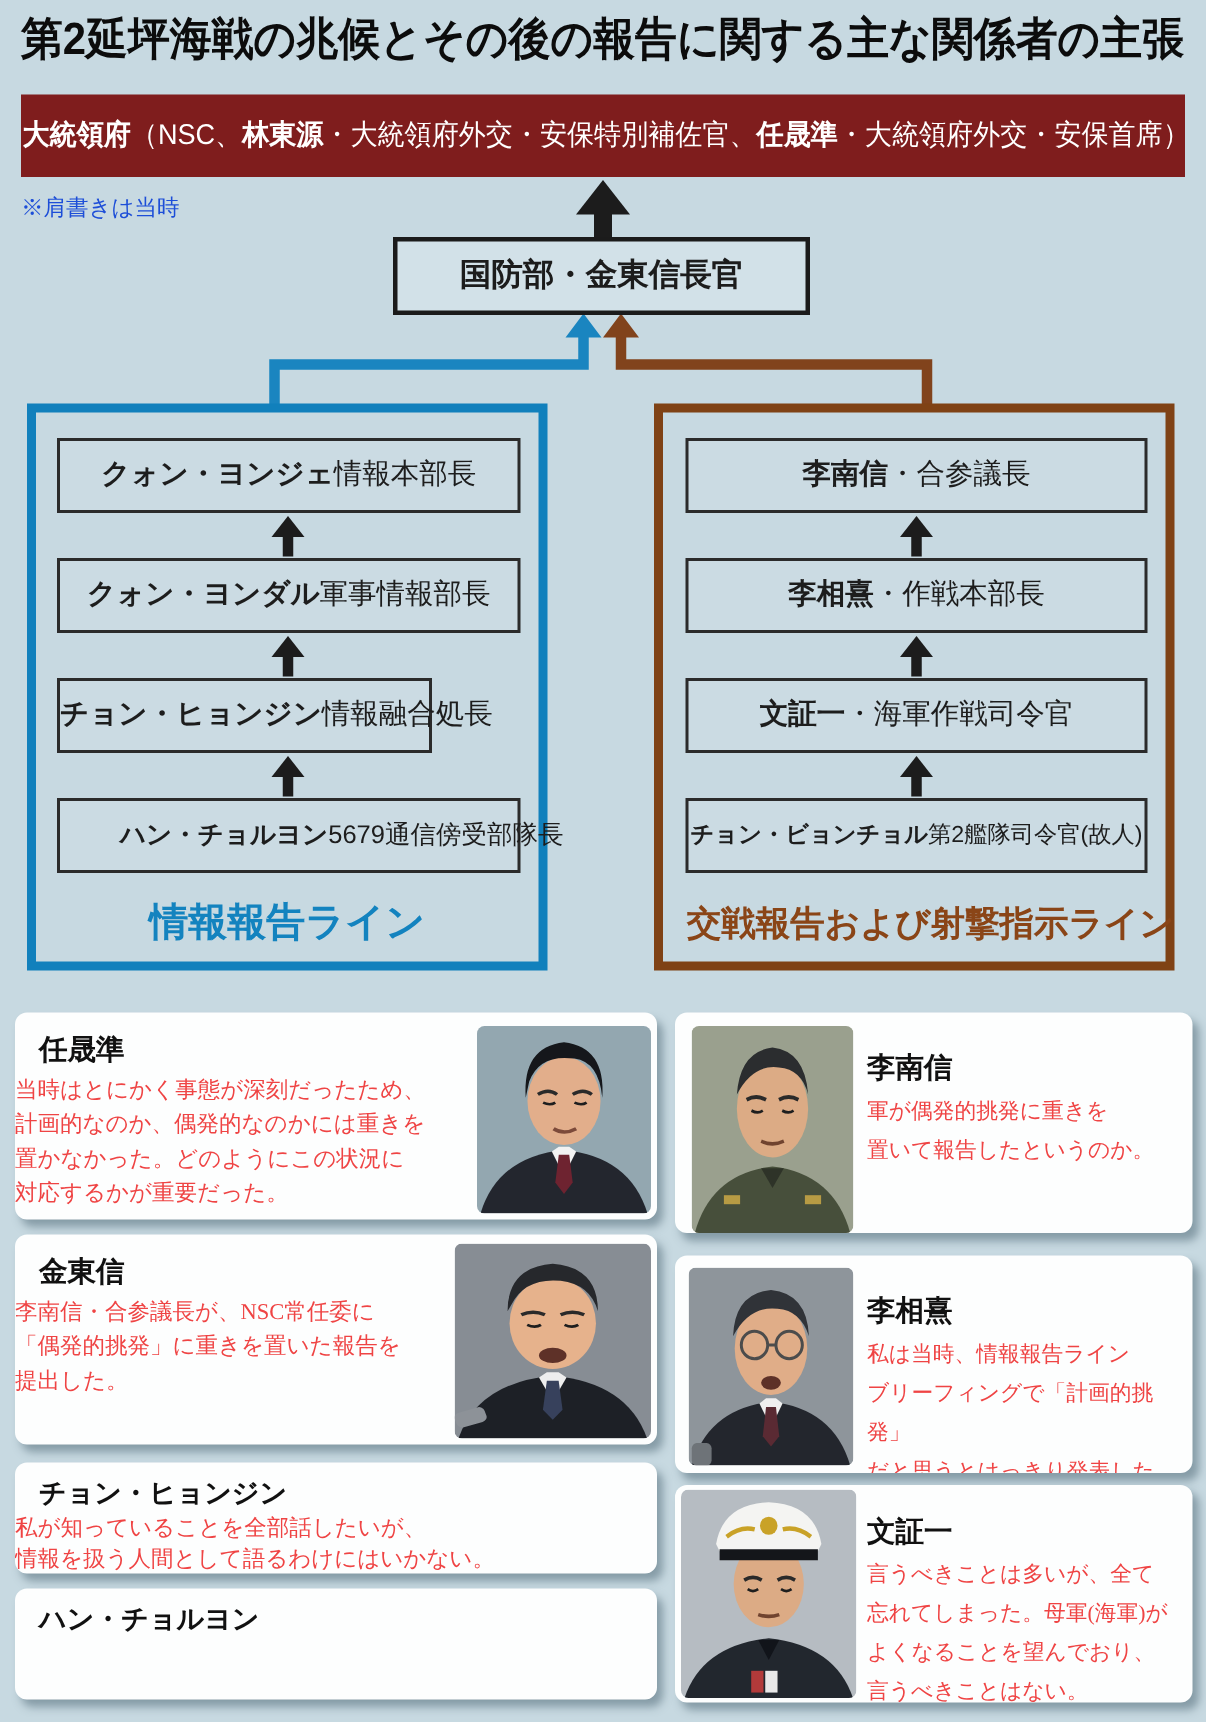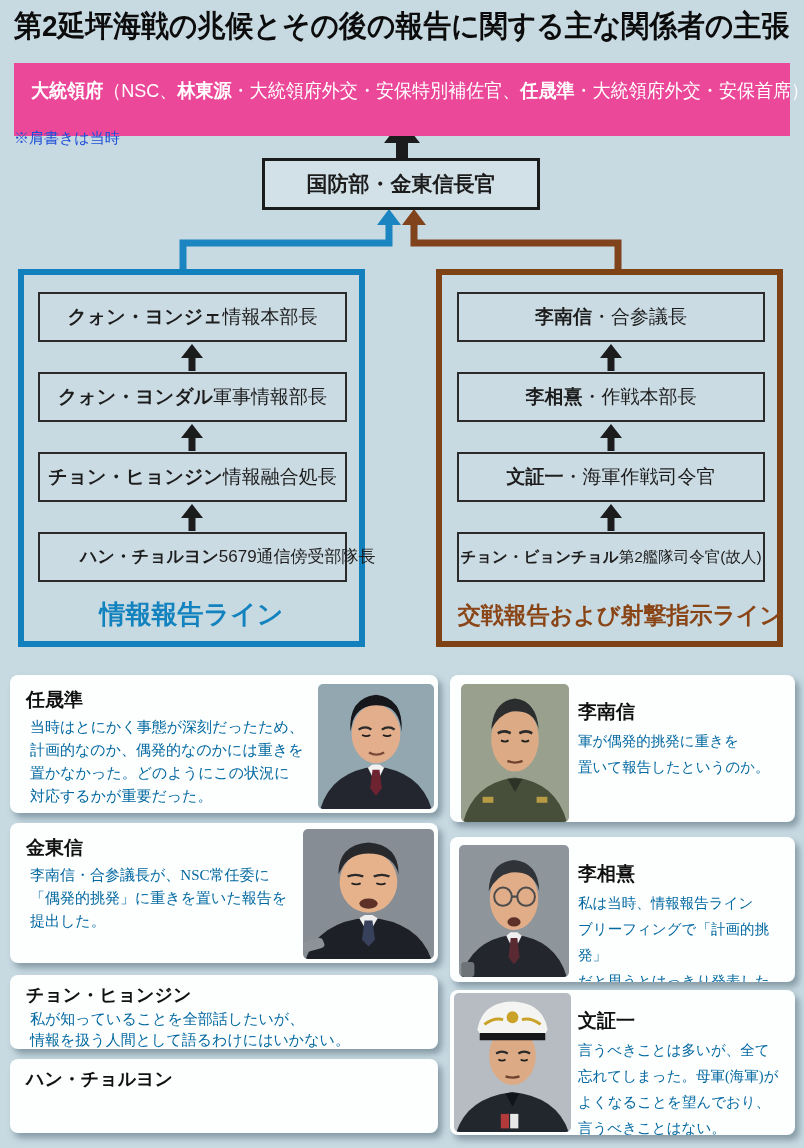--- a/index.html
+++ b/index.html
@@ -2,22 +2,22 @@
 <html><head>
 <meta charset="utf-8">
 <style>
   html,body{margin:0;padding:0;}
   body{font-family:"Liberation Sans", sans-serif; background:#c7d9e1;}
   .page{position:relative;width:804px;height:1148px;background:#c7d9e1;overflow:hidden;}
 
   .title{position:absolute;left:14px;top:6px;margin:0;font-size:30px;font-weight:bold;color:#0c0c0c;
          white-space:nowrap;transform:scaleX(.93);transform-origin:0 50%;letter-spacing:0;}
 
-  .bar{position:absolute;left:14px;top:63px;width:776px;height:73px;background:#ec4899;color:#fff;
-       line-height:55px;white-space:nowrap;box-sizing:border-box;padding-left:17px;font-size:19px;
+  .bar{position:absolute;left:14px;top:63px;width:776px;height:55px;background:#7f1d1d;color:#fff;
+       line-height:55px;white-space:nowrap;box-sizing:border-box;padding-left:1px;font-size:19px;
        transform-origin:0 50%;}
   .bar .inner{display:inline-block;transform:scaleX(.95);transform-origin:0 50%;white-space:nowrap;}
   .bar .b{font-weight:bold;}
 
   .note{position:absolute;left:14px;top:129px;font-size:15px;color:#1d4ed8;}
 
   .connectors{position:absolute;left:0;top:0;pointer-events:none;}
 
   .defense-box{position:absolute;left:262px;top:158px;width:278px;height:52px;box-sizing:border-box;
                border:3px solid #1b1b1b;background:#d2e1e8;text-align:center;line-height:46px;
@@ -34,21 +34,21 @@
   .node--sm{font-size:17px;}
   .node--xs{font-size:15.5px;}
 
   .chain-label{position:absolute;text-align:center;font-weight:bold;white-space:nowrap;}
   .chain-label.blue{left:18px;width:347px;top:597px;font-size:26px;color:#1383bf;}
   .chain-label.brown{left:436px;width:347px;top:600px;font-size:23px;color:#8a4517;text-align:right;}
 
   .card{position:absolute;background:#fdfefe;border-radius:8px;overflow:hidden;
         box-shadow:4px 5px 6px rgba(70,95,110,.5);}
   .cname{margin:12px 0 3px 16px;font-size:19px;font-weight:bold;color:#111;}
-  .quote{margin:2px 0 0 20px;font-size:15px;line-height:23px;color:#0369a1;
+  .quote{margin:2px 0 0 0;font-size:15px;line-height:23px;color:#ef4444;
          font-family:"Liberation Serif", serif;white-space:pre-line;}
   .card-slim .cname{margin:8px 0 2px 16px;font-size:18px;}
   .card-slim .quote{font-size:15px;line-height:21px;}
   .card-photoleft .cname{margin:24px 0 3px 128px;}
   .card-photoleft .quote{margin-left:128px;font-size:14.5px;line-height:26px;}
   .card-r3 .cname{margin-top:18px;}
 
   .photo{position:absolute;border-radius:5px;overflow:hidden;}
   .photo svg{display:block;width:100%;height:100%;}
 </style>
@@ -89,21 +89,21 @@
     <span class="inner"><span class="b">大統領府</span><span>（NSC、</span><span class="b">林東源</span><span>・大統領府外交・安保特別補佐官、</span><span class="b">任晟準</span><span>・大統領府外交・安保首席）</span></span>
   </div>
 
   <div class="note">※肩書きは当時</div>
 
   <div class="defense-box">国防部・金東信長官</div>
 
   <div class="bigbox bigbox-blue"></div>
   <div class="node" style="left:38px;top:292px;width:309px;"><span class="nname">クォン・ヨンジェ</span><span>情報本部長</span></div>
   <div class="node" style="left:38px;top:372px;width:309px;"><span class="nname">クォン・ヨンダル</span><span>軍事情報部長</span></div>
-  <div class="node" style="left:38px;top:452px;width:309px;"><span class="nname">チョン・ヒョンジン</span><span>情報融合処長</span></div>
+  <div class="node" style="left:38px;top:452px;width:250px;"><span class="nname">チョン・ヒョンジン</span><span>情報融合処長</span></div>
   <div class="node node--sm" style="left:38px;top:532px;width:309px;padding-left:40px;"><span class="nname">ハン・チョルヨン</span><span>5679通信傍受部隊長</span></div>
   <div class="chain-label blue">情報報告ライン</div>
 
   <div class="bigbox bigbox-brown"></div>
   <div class="node" style="left:457px;top:292px;width:308px;"><span class="nname">李南信</span><span>・合参議長</span></div>
   <div class="node" style="left:457px;top:372px;width:308px;"><span class="nname">李相熹</span><span>・作戦本部長</span></div>
   <div class="node" style="left:457px;top:452px;width:308px;"><span class="nname">文証一</span><span>・海軍作戦司令官</span></div>
   <div class="node node--xs" style="left:457px;top:532px;width:308px;"><span class="nname">チョン・ビョンチョル</span><span>第2艦隊司令官(故人)</span></div>
   <div class="chain-label brown">交戦報告および射撃指示ライン</div>
 

